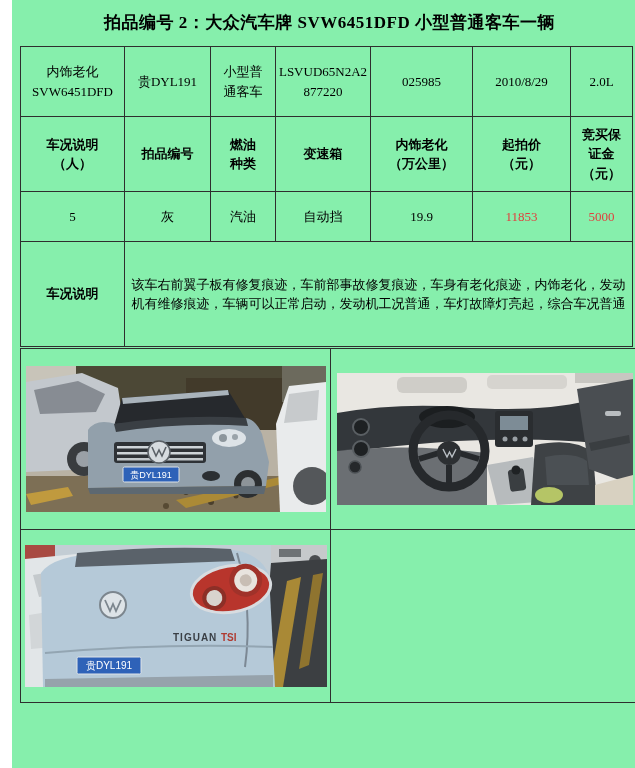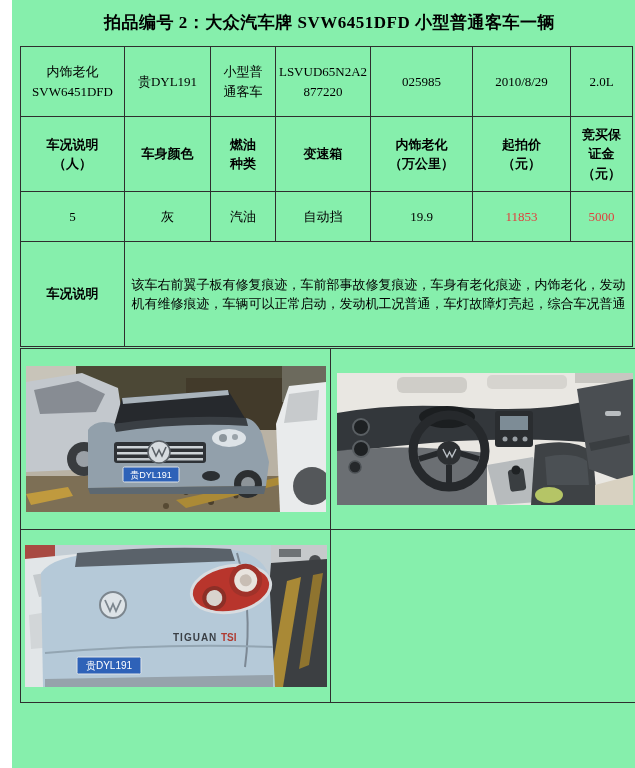--- a/index.html
+++ b/index.html
@@ -56,21 +56,21 @@
 通客车</td>
         <td>LSVUD65N2A2
 877220</td>
         <td>025985</td>
         <td>2010/8/29</td>
         <td>2.0L</td>
       </tr>
       <tr class="rC hdr">
         <td>车况说明
 （人）</td>
-        <td>车身颜色</td>
+        <td>拍品编号</td>
         <td>燃油
 种类</td>
         <td>变速箱</td>
         <td>内饰老化
 （万公里）</td>
         <td>起拍价
 （元）</td>
         <td>竞买保
 证金
 （元）</td>

